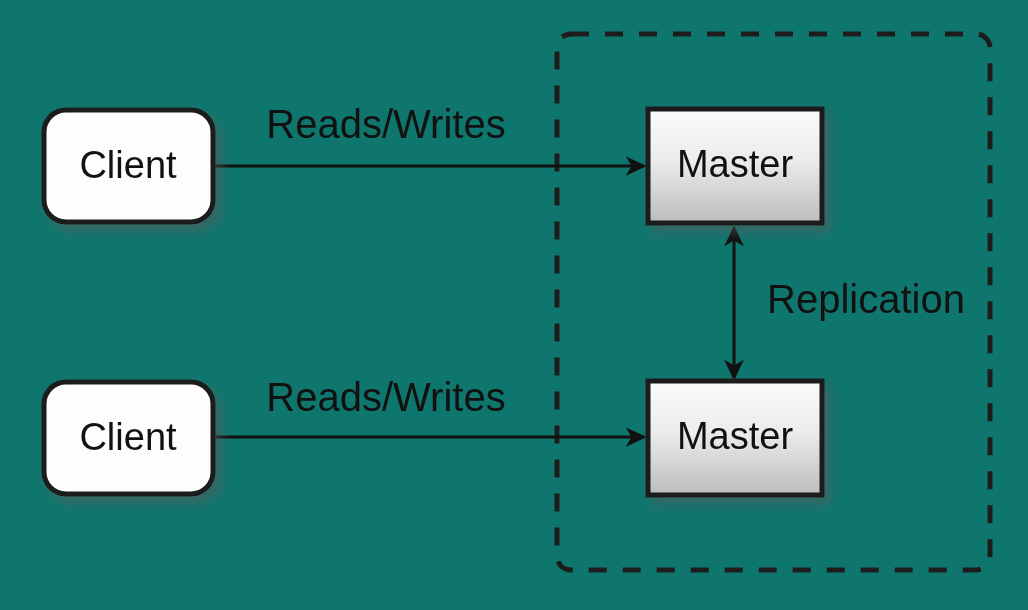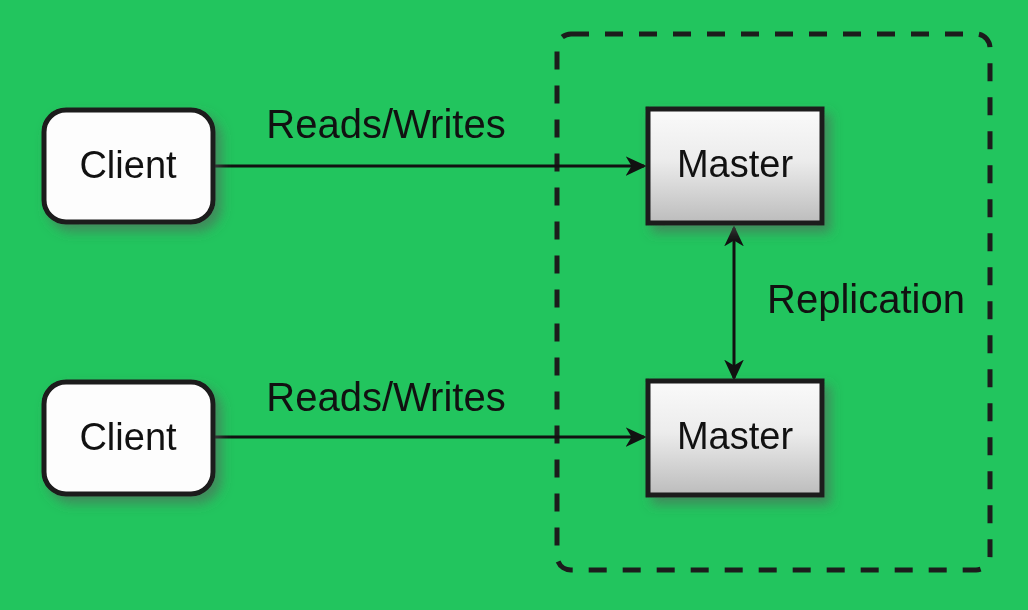--- a/index.html
+++ b/index.html
@@ -7,21 +7,21 @@
     padding: 0;
     background: #ffffff;
   }
   body {
     font-family: "Liberation Sans", sans-serif;
   }
   #diagram-root {
     position: relative;
     width: 1028px;
     height: 610px;
-    background: #22c55e;
+    background: #0f766e;
     overflow: hidden;
   }
   #diagram-svg {
     position: absolute;
     top: 0;
     left: 0;
     width: 1028px;
     height: 610px;
     display: block;
   }

